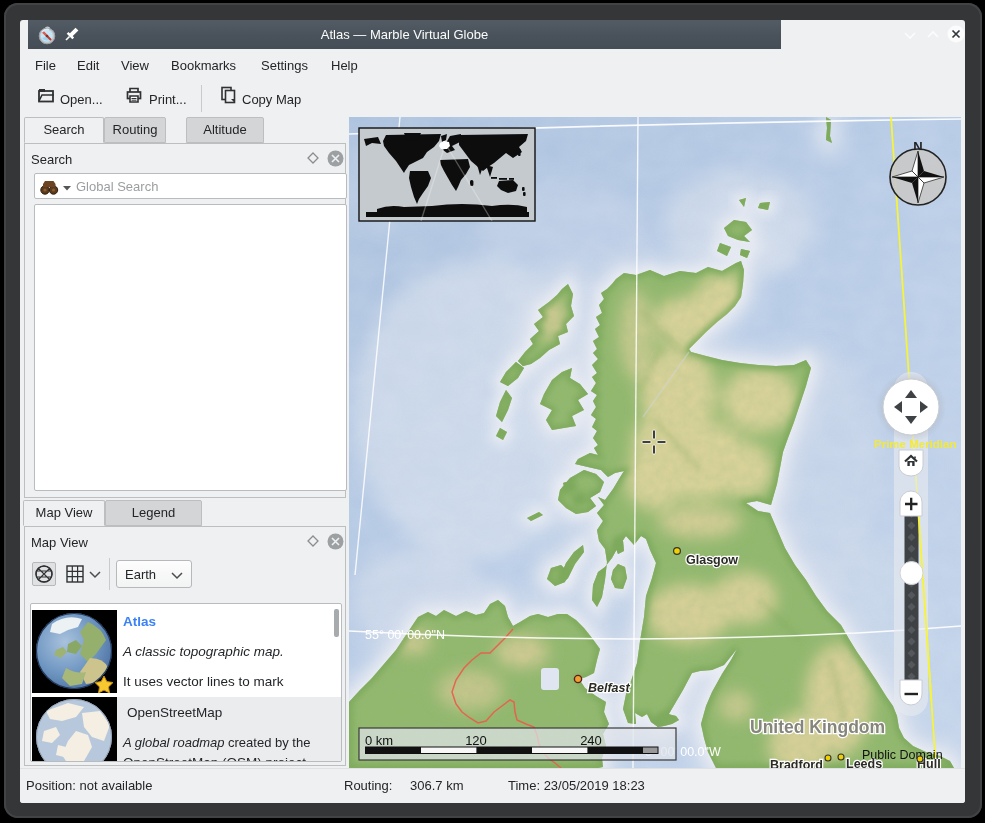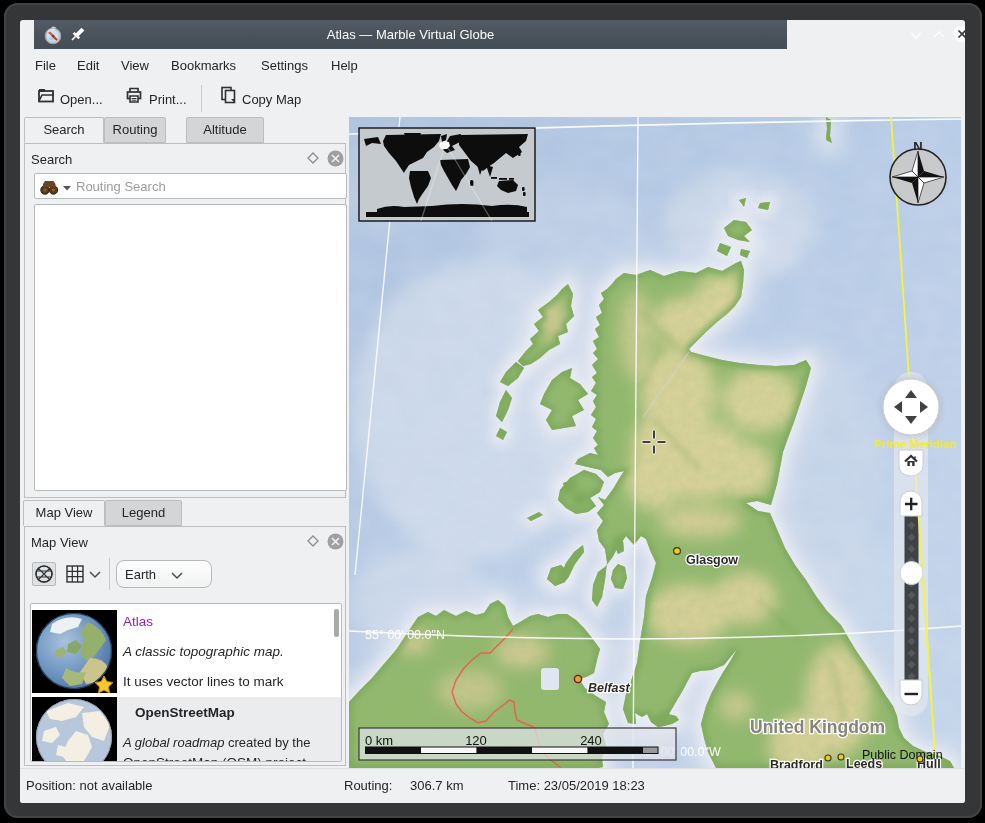--- a/index.html
+++ b/index.html
@@ -1,18 +1,18 @@
 <!DOCTYPE html>
 <html><head><meta charset="utf-8"><style>
 *{margin:0;padding:0;box-sizing:border-box}
 html,body{width:985px;height:823px;background:#000;font-family:"Liberation Sans",sans-serif;overflow:hidden}
 #stage{position:relative;width:985px;height:823px}
 #frame{position:absolute;left:4px;top:3px;width:978px;height:815px;background:#343638;border-radius:14px;box-shadow:inset 0 0 0 2px #414345}
 #win{position:absolute;left:20px;top:20px;width:945px;height:783px;background:#eff0f1;border-radius:3px;overflow:hidden}
-#titlebar{position:absolute;left:14px;top:0;width:753px;height:29px;background:linear-gradient(#535c64,#49525a 55%,#454e56);color:#fcfcfc;font-size:13px}
+#titlebar{position:absolute;left:8px;top:0;width:753px;height:29px;background:linear-gradient(#535c64,#49525a 55%,#454e56);color:#fcfcfc;font-size:13px}
 #title{position:absolute;left:0;right:0;top:7px;text-align:center}
 .tbtn{position:absolute;top:6px;color:#fcfcfc}
 #menubar{position:absolute;left:0;top:29px;width:945px;height:32px;background:#eff0f1;color:#232629;font-size:13px}
 .menu{position:absolute;top:9px}
 #toolbar{position:absolute;left:0;top:61px;width:945px;height:35px;background:#eff0f1;color:#232629;font-size:13px}
 .titem{position:absolute;top:11px}
 .ticon{position:absolute;top:4px}
 #statusbar{position:absolute;left:0;top:748px;width:945px;height:35px;background:#eff0f1;color:#232629;font-size:13px;border-top:1px solid #e0e1e2}
 .tab{position:absolute;height:26px;font-size:13px;color:#232629;text-align:center;border:1px solid #bcbebf;background:#d4d5d6;border-radius:2px 2px 0 0;padding-top:4px}
 .tab.active{background:#eff0f1;border-bottom:1px solid #eff0f1}
@@ -105,26 +105,26 @@
         </svg>
    <div class="whitebox" style="left:9px;top:29px;width:313px;height:26px">
      <svg style="position:absolute;left:5px;top:4px" width="32" height="18">
        <circle cx="5" cy="12" r="4.2" fill="#5c3a1e" stroke="#2e1c0c" stroke-width="1"></circle>
        <circle cx="13.5" cy="12" r="4.2" fill="#5c3a1e" stroke="#2e1c0c" stroke-width="1"></circle>
        <path d="M3,6 l2,-3 h8.5 l2,3 v3 h-12.5 z" fill="#6b4423"></path>
        <circle cx="5" cy="12" r="1.6" fill="#8a5c30"></circle>
             <circle cx="13.5" cy="12" r="1.6" fill="#8a5c30"></circle>
        <path d="M23,8 l4,4.5 4,-4.5 z" fill="#555"></path>
      </svg>
-     <div style="position:absolute;left:41px;top:5px;color:#9b9ea0;font-size:13px">Routing Search</div>
+     <div style="position:absolute;left:41px;top:5px;color:#9b9ea0;font-size:13px">Global Search</div>
    </div>
    <div class="whitebox" style="left:9px;top:60px;width:313px;height:287px"></div>
  </div>
  <div class="tab active" style="left:3px;top:480px;width:82px;z-index:3">Map View</div>
- <div class="tab" style="left:85px;top:480px;width:77px">Legend</div>
+ <div class="tab" style="left:85px;top:480px;width:97px">Legend</div>
  <div style="position:absolute;left:4px;top:506px;width:322px;height:240px;border:1px solid #bcbebf;background:#eff0f1">
    <div class="phead" style="left:6px;top:8px">Map View</div>
    <svg class="dockbtns" style="left:281px;top:8px" width="16" height="14">
           <path d="M7,1 l5,5 -5,5 -5,-5 z" fill="none" stroke="#8a8d8f" stroke-width="1.3"></path>
         </svg>
    <svg class="dockbtns" style="left:302px;top:6px" width="18" height="18">
           <circle cx="8.5" cy="8.5" r="8" fill="#9da0a2"></circle>
           <path d="M5,5 l7,7 M12,5 l-7,7" stroke="#eff0f1" stroke-width="1.6"></path>
         </svg>
    <div style="position:absolute;left:7px;top:35px;width:24px;height:24px;background:#e0e1e2;border:1px solid #b6b9bb;border-radius:2px">
@@ -134,21 +134,21 @@
           </svg>
    </div>
    <svg style="position:absolute;left:40px;top:37px" width="20" height="20">
           <rect x="2" y="2" width="16" height="16" fill="none" stroke="#2f3234" stroke-width="1.4"></rect>
           <path d="M2,7.3 h16 M2,12.6 h16 M7.3,2 v16 M12.6,2 v16" stroke="#2f3234" stroke-width="1.2"></path>
         </svg>
    <svg style="position:absolute;left:63px;top:43px" width="14" height="10">
           <path d="M2,2 l5,5 5,-5" stroke="#4a4d4f" stroke-width="1.5" fill="none"></path>
         </svg>
    <div style="position:absolute;left:84px;top:31px;width:1px;height:32px;background:#c9cacb"></div>
-   <div style="position:absolute;left:91px;top:33px;width:96px;height:28px;background:linear-gradient(#fdfdfd,#f2f3f3);border:1px solid #b6b9bb;border-radius:8px">
+   <div style="position:absolute;left:91px;top:33px;width:76px;height:28px;background:linear-gradient(#fdfdfd,#f2f3f3);border:1px solid #b6b9bb;border-radius:3px">
      <div style="position:absolute;left:8px;top:6px;font-size:13px;color:#232629">Earth</div>
      <svg style="position:absolute;left:53px;top:10px" width="14" height="10">
             <path d="M2,2 l5,5 5,-5" stroke="#4a4d4f" stroke-width="1.5" fill="none"></path>
           </svg>
    </div>
    <div class="whitebox" style="left:5px;top:76px;width:312px;height:159px;overflow:hidden">
      <div style="position:absolute;left:1px;top:6px;width:85px;height:83px;background:#000"></div>
      <svg style="position:absolute;left:1px;top:6px" width="85" height="83">
        <defs>
               <radialGradient id="ag" cx="0.38" cy="0.38" r="0.75">
@@ -165,42 +165,42 @@
         <path d="M20,14 Q34,4 50,9 L46,17 L36,20 L28,24 L18,22 Z" fill="#ecf1f4"></path>
         <path d="M56,12 Q70,18 74,30 L64,44 L56,52 L48,44 L52,30 L48,22 Z" fill="#95b06c"></path>
         <path d="M58,48 Q72,48 76,58 L68,72 L54,74 L48,62 Z" fill="#cdc48d"></path>
         <path d="M34,58 Q44,64 54,62 L50,74 L38,76 L30,68 Z" fill="#a8b878"></path>
         <path d="M36,34 l8,-4 6,6 -6,8 -9,-2 z" fill="#8aa865"></path>
         <path d="M24,40 l7,-3 4,5 -6,6 -7,-3 z" fill="#9db273"></path>
        </g>
        <circle cx="42" cy="41" r="37.5" fill="none" stroke="#223a5c" stroke-width="1.2"></circle>
        <path d="M72,66 l2.8,5.6 6.2,0.9 -4.5,4.4 1,6.1 -5.5,-2.9 -5.5,2.9 1,-6.1 -4.5,-4.4 6.2,-0.9 z" fill="#f8c830" stroke="#c89010" stroke-width="1"></path>
      </svg>
-     <div style="position:absolute;left:92px;top:10px;font-size:13.5px;font-weight:normal;color:#a21caf">Atlas</div>
+     <div style="position:absolute;left:92px;top:10px;font-size:13.5px;font-weight:bold;color:#3b82f6">Atlas</div>
      <div style="position:absolute;left:92px;top:40px;font-size:13.5px;font-style:italic;color:#232629">A classic topographic map.</div>
      <div style="position:absolute;left:92px;top:70px;font-size:13.5px;color:#232629">It uses vector lines to mark</div>
      <div style="position:absolute;left:1px;top:93px;width:310px;height:66px;background:#ebecee"></div>
      <div style="position:absolute;left:1px;top:93px;width:85px;height:66px;background:#000"></div>
      <svg style="position:absolute;left:1px;top:93px" width="85" height="66">
        <defs>
               <clipPath id="ogc">
                 <circle cx="42" cy="40" r="38"></circle>
               </clipPath>
             </defs>
        <circle cx="42" cy="40" r="38" fill="#b7c8dd"></circle>
        <g clip-path="url(#ogc)" fill="#f4efe2">
         <path d="M14,14 L36,6 L52,10 L44,20 L30,24 L18,22 Z"></path>
         <path d="M50,16 L68,14 L78,28 L72,44 L60,40 L52,30 Z"></path>
         <path d="M44,34 L56,38 L60,50 L52,64 L38,70 L30,58 L36,44 Z"></path>
         <path d="M12,34 L24,30 L28,38 L20,46 L10,44 Z"></path>
         <path d="M26,48 L34,50 L32,60 L24,58 Z"></path>
        </g>
        <circle cx="42" cy="40" r="37.5" fill="none" stroke="#93a2b2" stroke-width="1"></circle>
      </svg>
-     <div style="position:absolute;left:104px;top:101px;font-size:13.5px;font-weight:bold;color:#232629">OpenStreetMap</div>
+     <div style="position:absolute;left:96px;top:101px;font-size:13.5px;font-weight:normal;color:#232629">OpenStreetMap</div>
      <div style="position:absolute;left:92px;top:131px;font-size:13px;color:#232629"><i>A global roadmap</i> created by the</div>
      <div style="position:absolute;left:92px;top:151px;font-size:13.5px;color:#232629">OpenStreetMap (OSM) project.</div>
      <div style="position:absolute;left:303px;top:5px;width:5px;height:28px;background:#a8abad;border-radius:2px"></div>
    </div>
  </div>
  <svg id="map" width="612" height="651" viewBox="349 117 612 651">
 <defs>
  <linearGradient id="sea" x1="0" y1="0" x2="0.9" y2="1">
   <stop offset="0" stop-color="#abc1de"></stop>
             <stop offset="0.5" stop-color="#b7cbe6"></stop>

